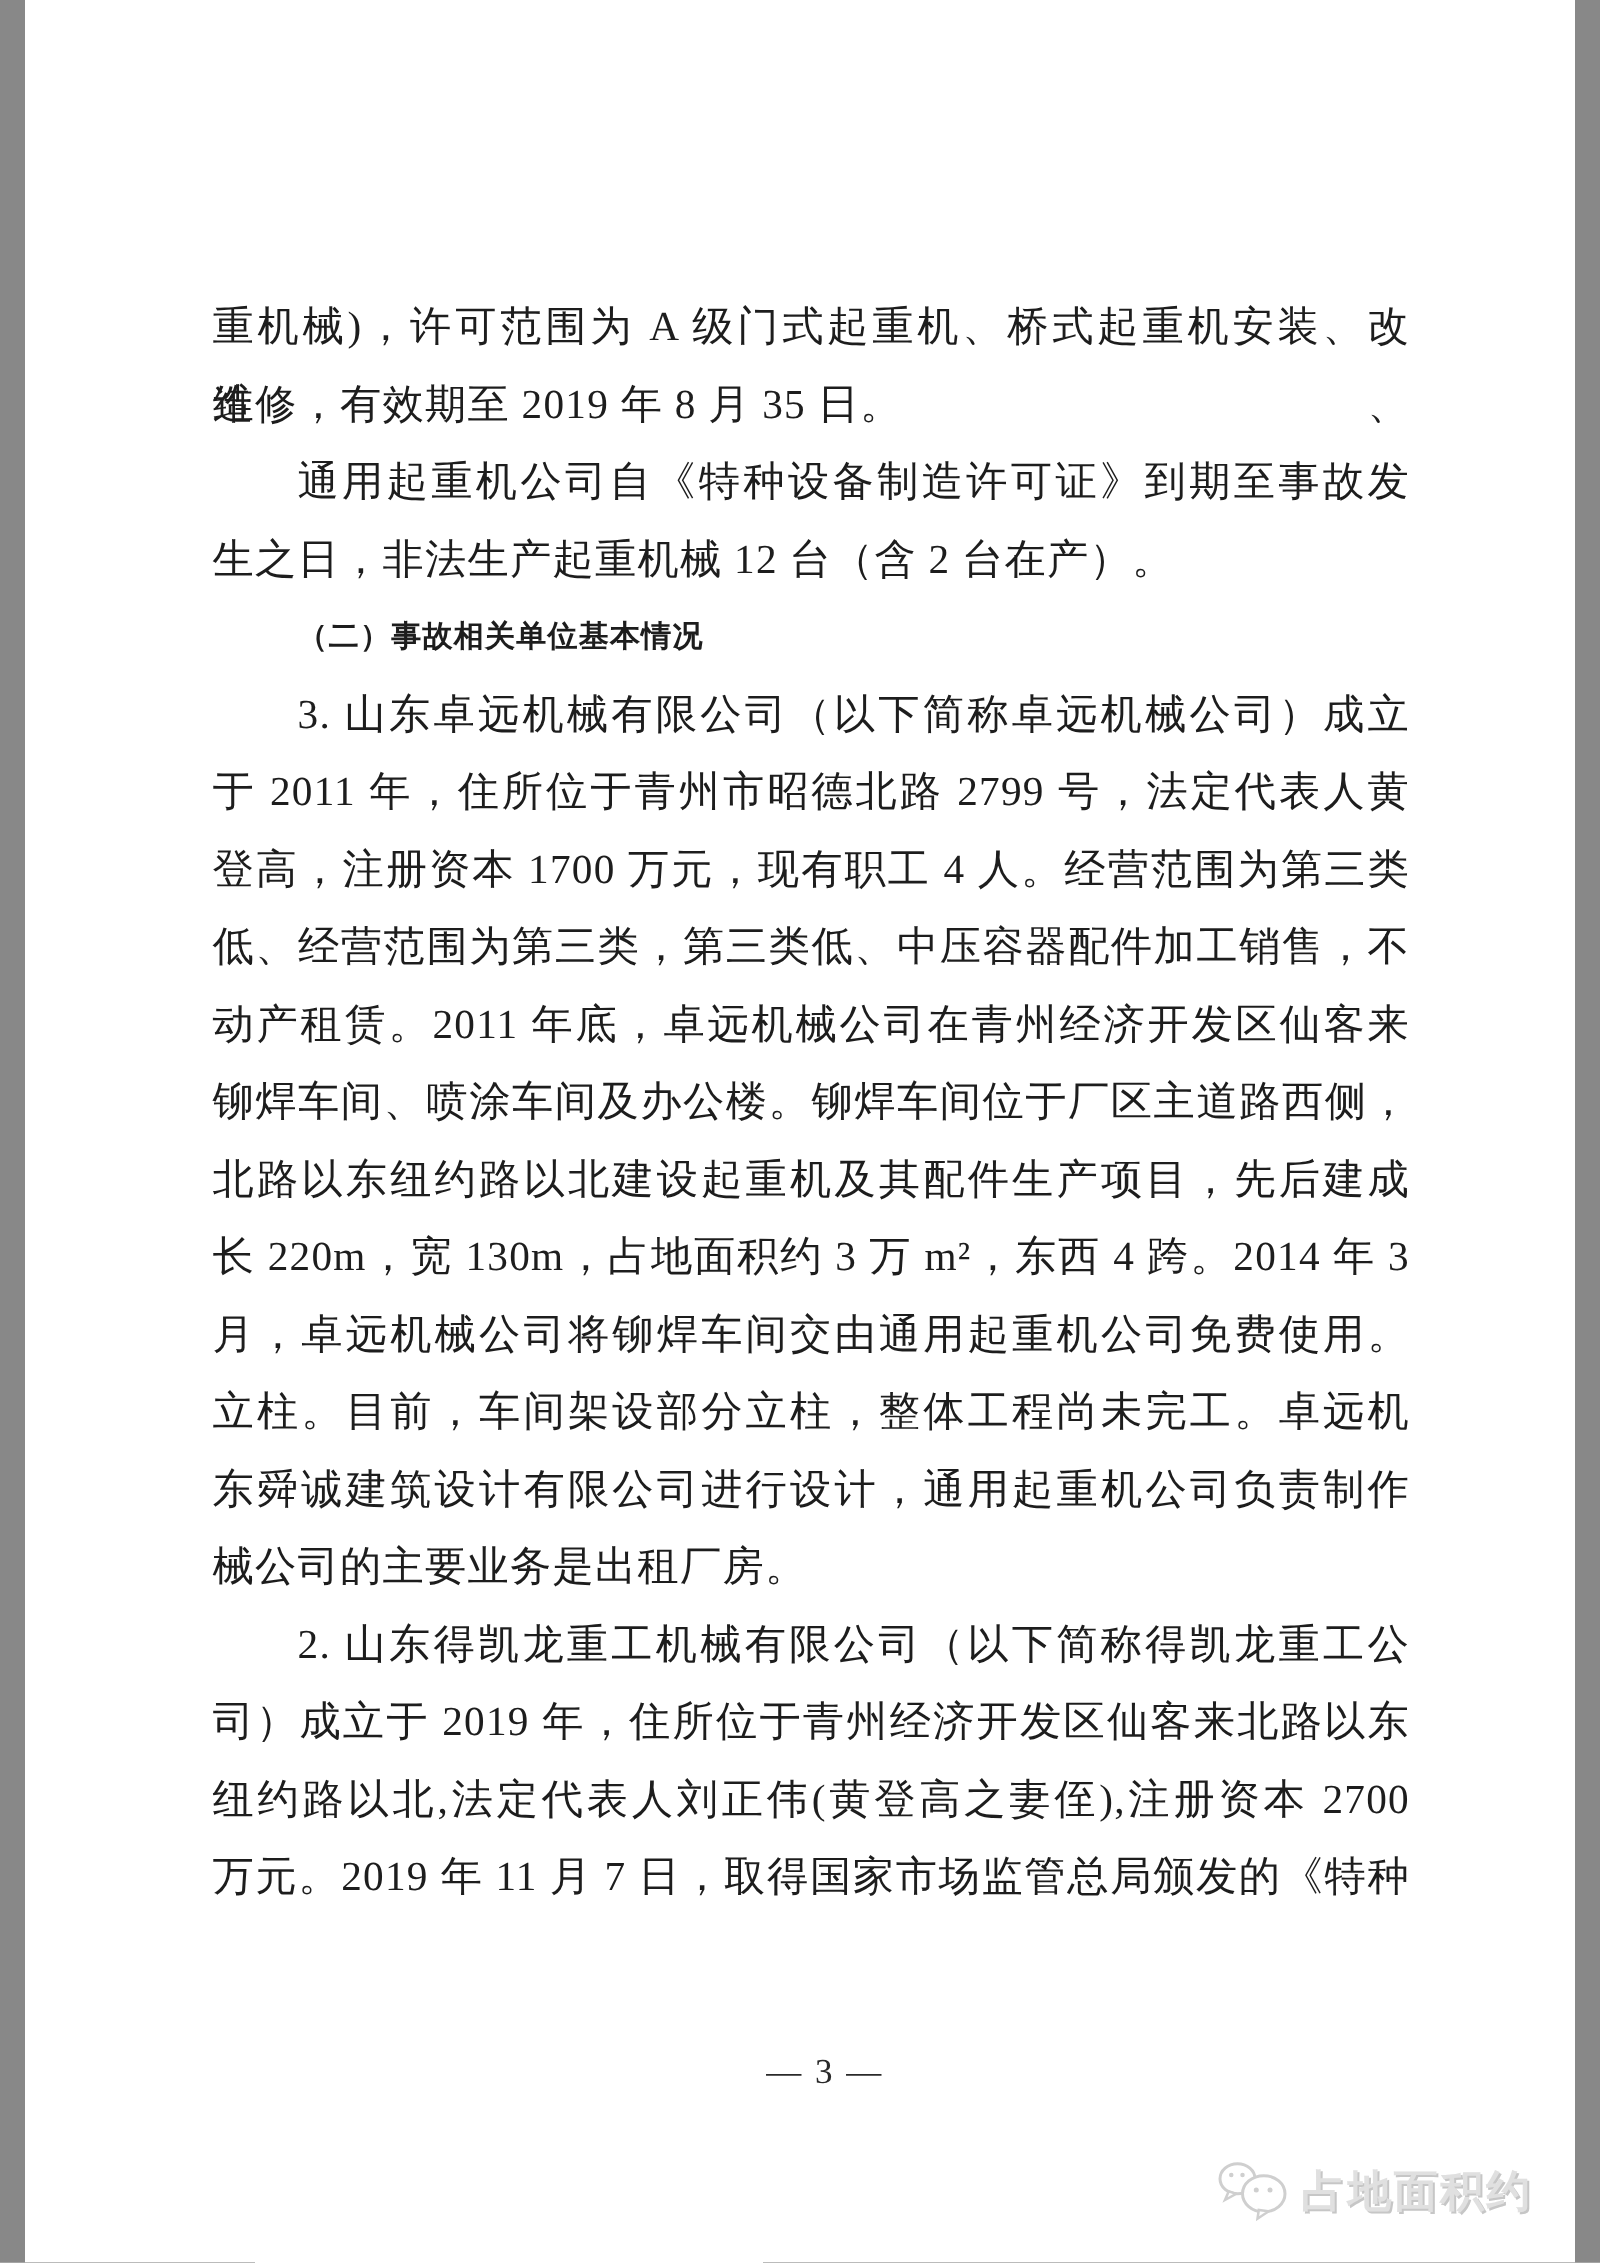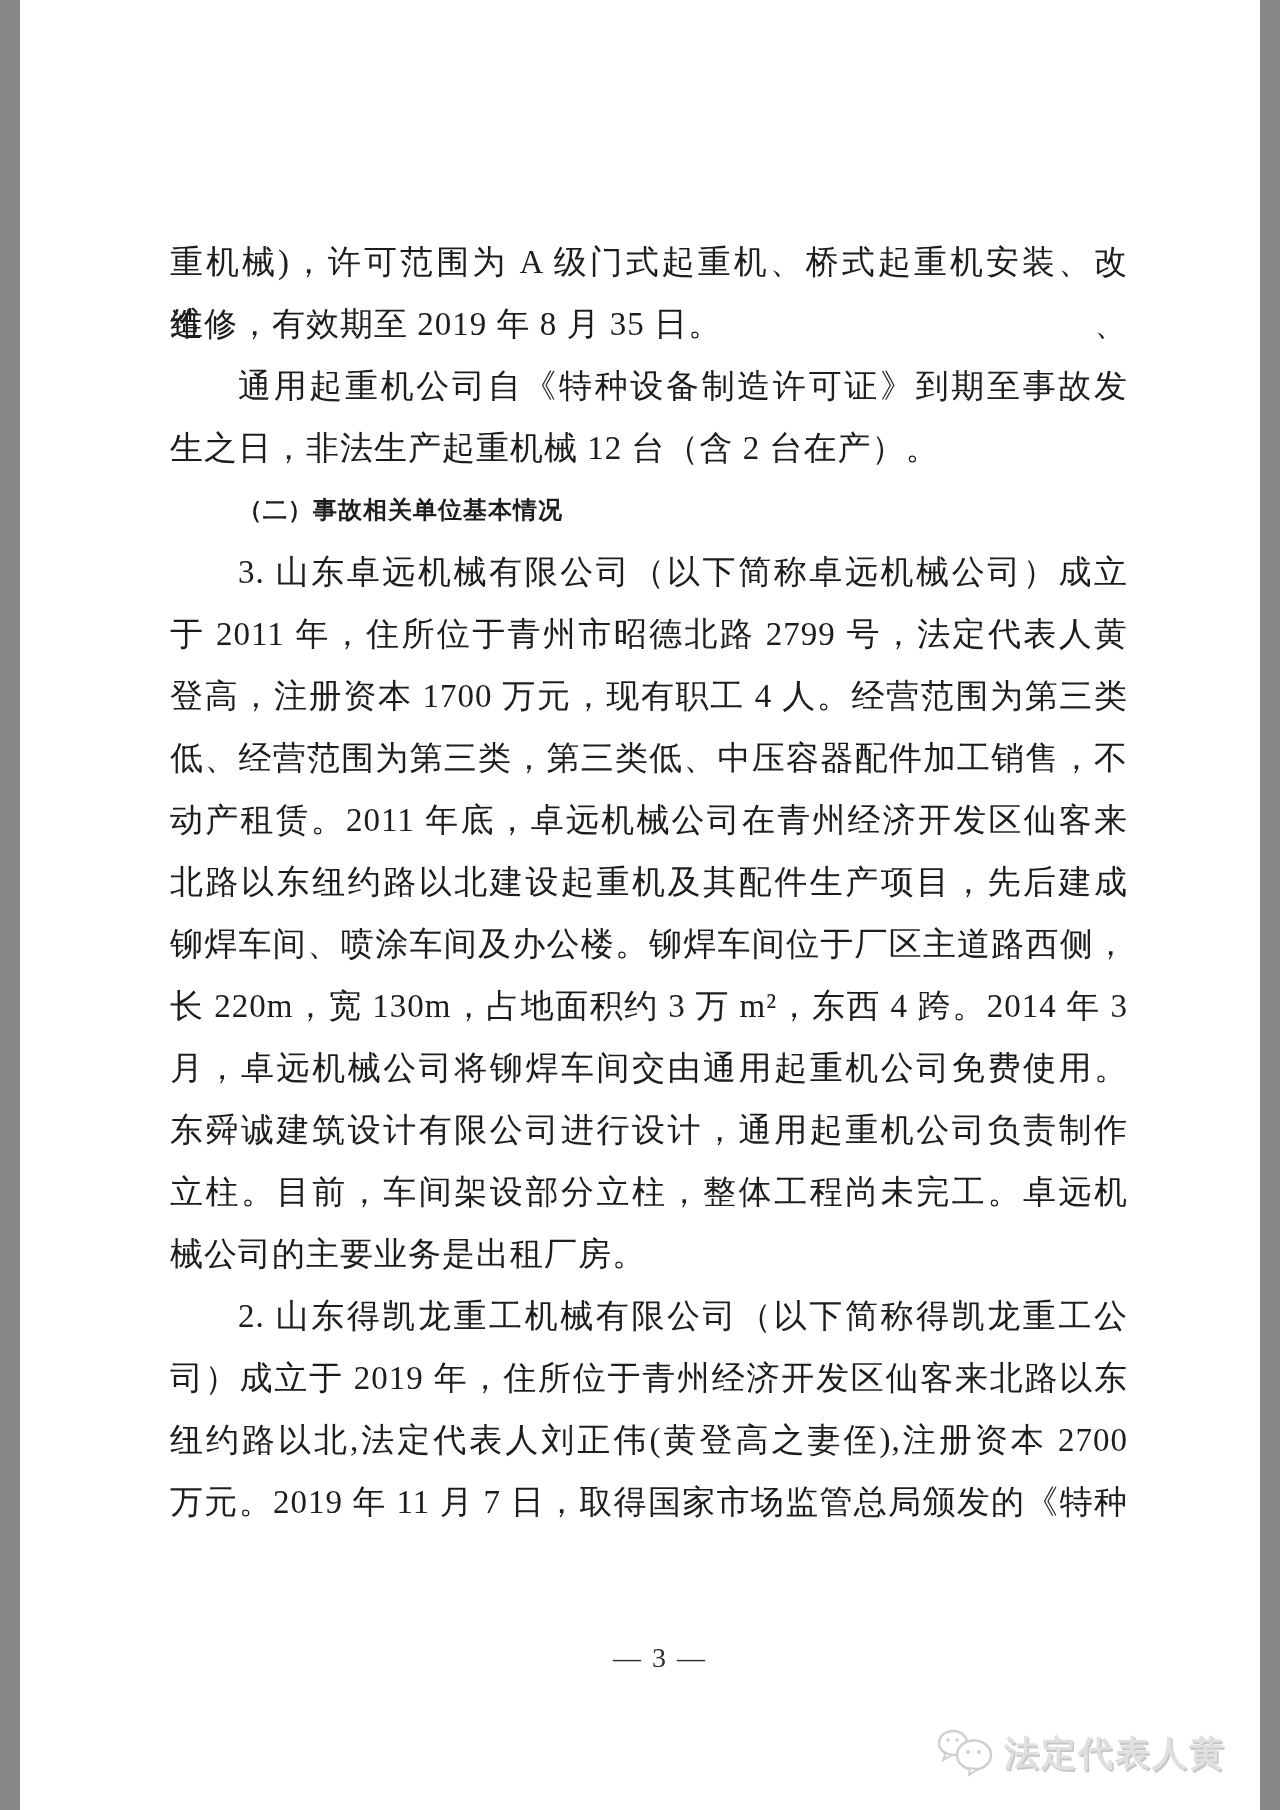--- a/index.html
+++ b/index.html
@@ -81,26 +81,26 @@
   <div class="line stretch">重机械)，许可范围为 A 级门式起重机、桥式起重机安装、改造、</div>
       <div class="line">维修，有效期至 2019 年 8 月 35 日。</div>
       <div class="line indent stretch">通用起重机公司自《特种设备制造许可证》到期至事故发</div>
       <div class="line">生之日，非法生产起重机械 12 台（含 2 台在产）。</div>
       <div class="line indent bold">（二）事故相关单位基本情况</div>
       <div class="line indent stretch">3. 山东卓远机械有限公司（以下简称卓远机械公司）成立</div>
       <div class="line stretch">于 2011 年，住所位于青州市昭德北路 2799 号，法定代表人黄</div>
       <div class="line stretch">登高，注册资本 1700 万元，现有职工 4 人。经营范围为第三类</div>
       <div class="line stretch">低、经营范围为第三类，第三类低、中压容器配件加工销售，不</div>
       <div class="line stretch">动产租赁。2011 年底，卓远机械公司在青州经济开发区仙客来</div>
+      <div class="line stretch">铆焊车间、喷涂车间及办公楼。铆焊车间位于厂区主道路西侧，</div>
       <div class="line stretch">北路以东纽约路以北建设起重机及其配件生产项目，先后建成</div>
-      <div class="line stretch">铆焊车间、喷涂车间及办公楼。铆焊车间位于厂区主道路西侧，</div>
       <div class="line stretch">长 220m，宽 130m，占地面积约 3 万 m²，东西 4 跨。2014 年 3</div>
       <div class="line stretch">月，卓远机械公司将铆焊车间交由通用起重机公司免费使用。</div>
+      <div class="line stretch">立柱。目前，车间架设部分立柱，整体工程尚未完工。卓远机</div>
       <div class="line stretch">东舜诚建筑设计有限公司进行设计，通用起重机公司负责制作</div>
-      <div class="line stretch">立柱。目前，车间架设部分立柱，整体工程尚未完工。卓远机</div>
       <div class="line">械公司的主要业务是出租厂房。</div>
       <div class="line indent stretch">2. 山东得凯龙重工机械有限公司（以下简称得凯龙重工公</div>
       <div class="line stretch">司）成立于 2019 年，住所位于青州经济开发区仙客来北路以东</div>
       <div class="line stretch">纽约路以北,法定代表人刘正伟(黄登高之妻侄),注册资本 2700</div>
       <div class="line stretch">万元。2019 年 11 月 7 日，取得国家市场监管总局颁发的《特种</div>
     </div>
 
   <div class="page-number">— 3 —</div>
 
   <div class="watermark">
@@ -109,16 +109,16 @@
       <ellipse cx="17" cy="15" rx="14" ry="12" fill="#ffffff" stroke="#cfcfcf" stroke-width="2.4"></ellipse>
       <path d="M10 25 L7 32 L16 27 Z" fill="#ffffff" stroke="#cfcfcf" stroke-width="2"></path>
       <circle cx="12" cy="12" r="1.8" fill="#cfcfcf"></circle>
       <circle cx="21" cy="12" r="1.8" fill="#cfcfcf"></circle>
 
       <ellipse cx="38" cy="27" rx="17" ry="14.5" fill="#ffffff" stroke="#cfcfcf" stroke-width="2.4"></ellipse>
       <path d="M34 40 L33 47 L42 41 Z" fill="#ffffff" stroke="#cfcfcf" stroke-width="2"></path>
       <circle cx="32" cy="24" r="2" fill="#cfcfcf"></circle>
       <circle cx="43" cy="24" r="2" fill="#cfcfcf"></circle>
     </svg>
-    <span class="watermark-text">法定代表人黄</span>
+    <span class="watermark-text">占地面积约</span>
   </div>
 
 </div>
 
 </body></html>

